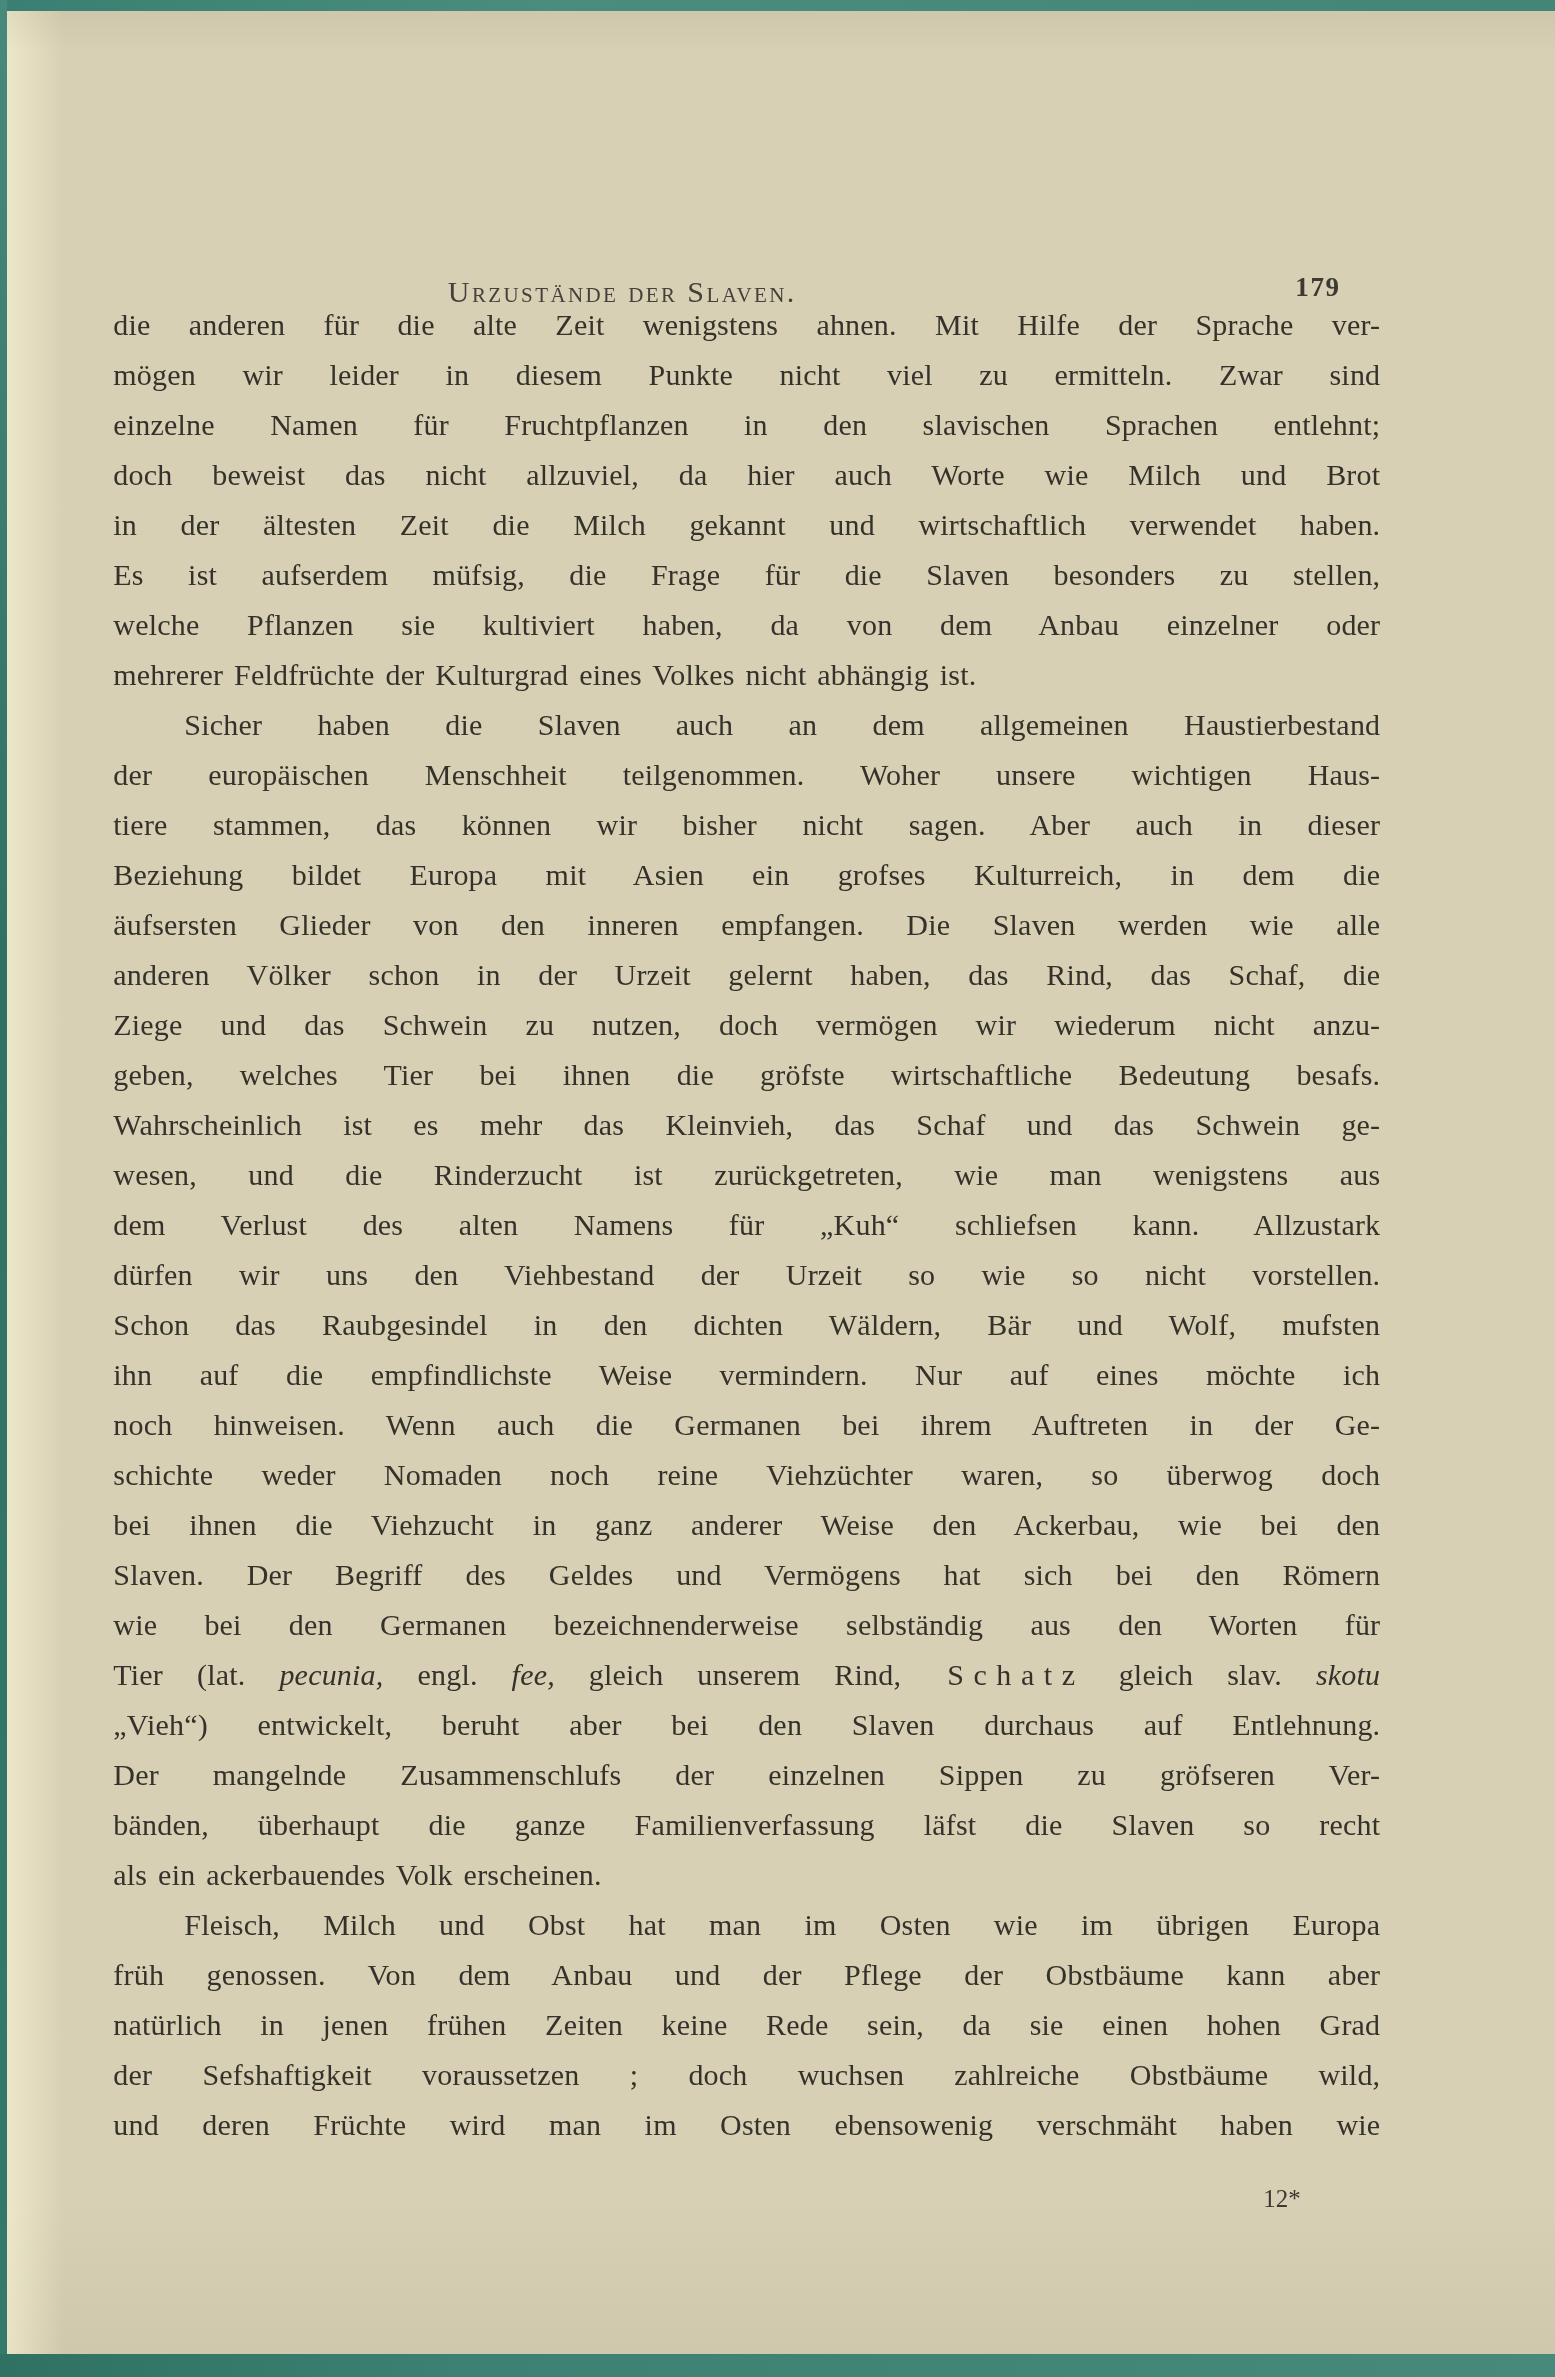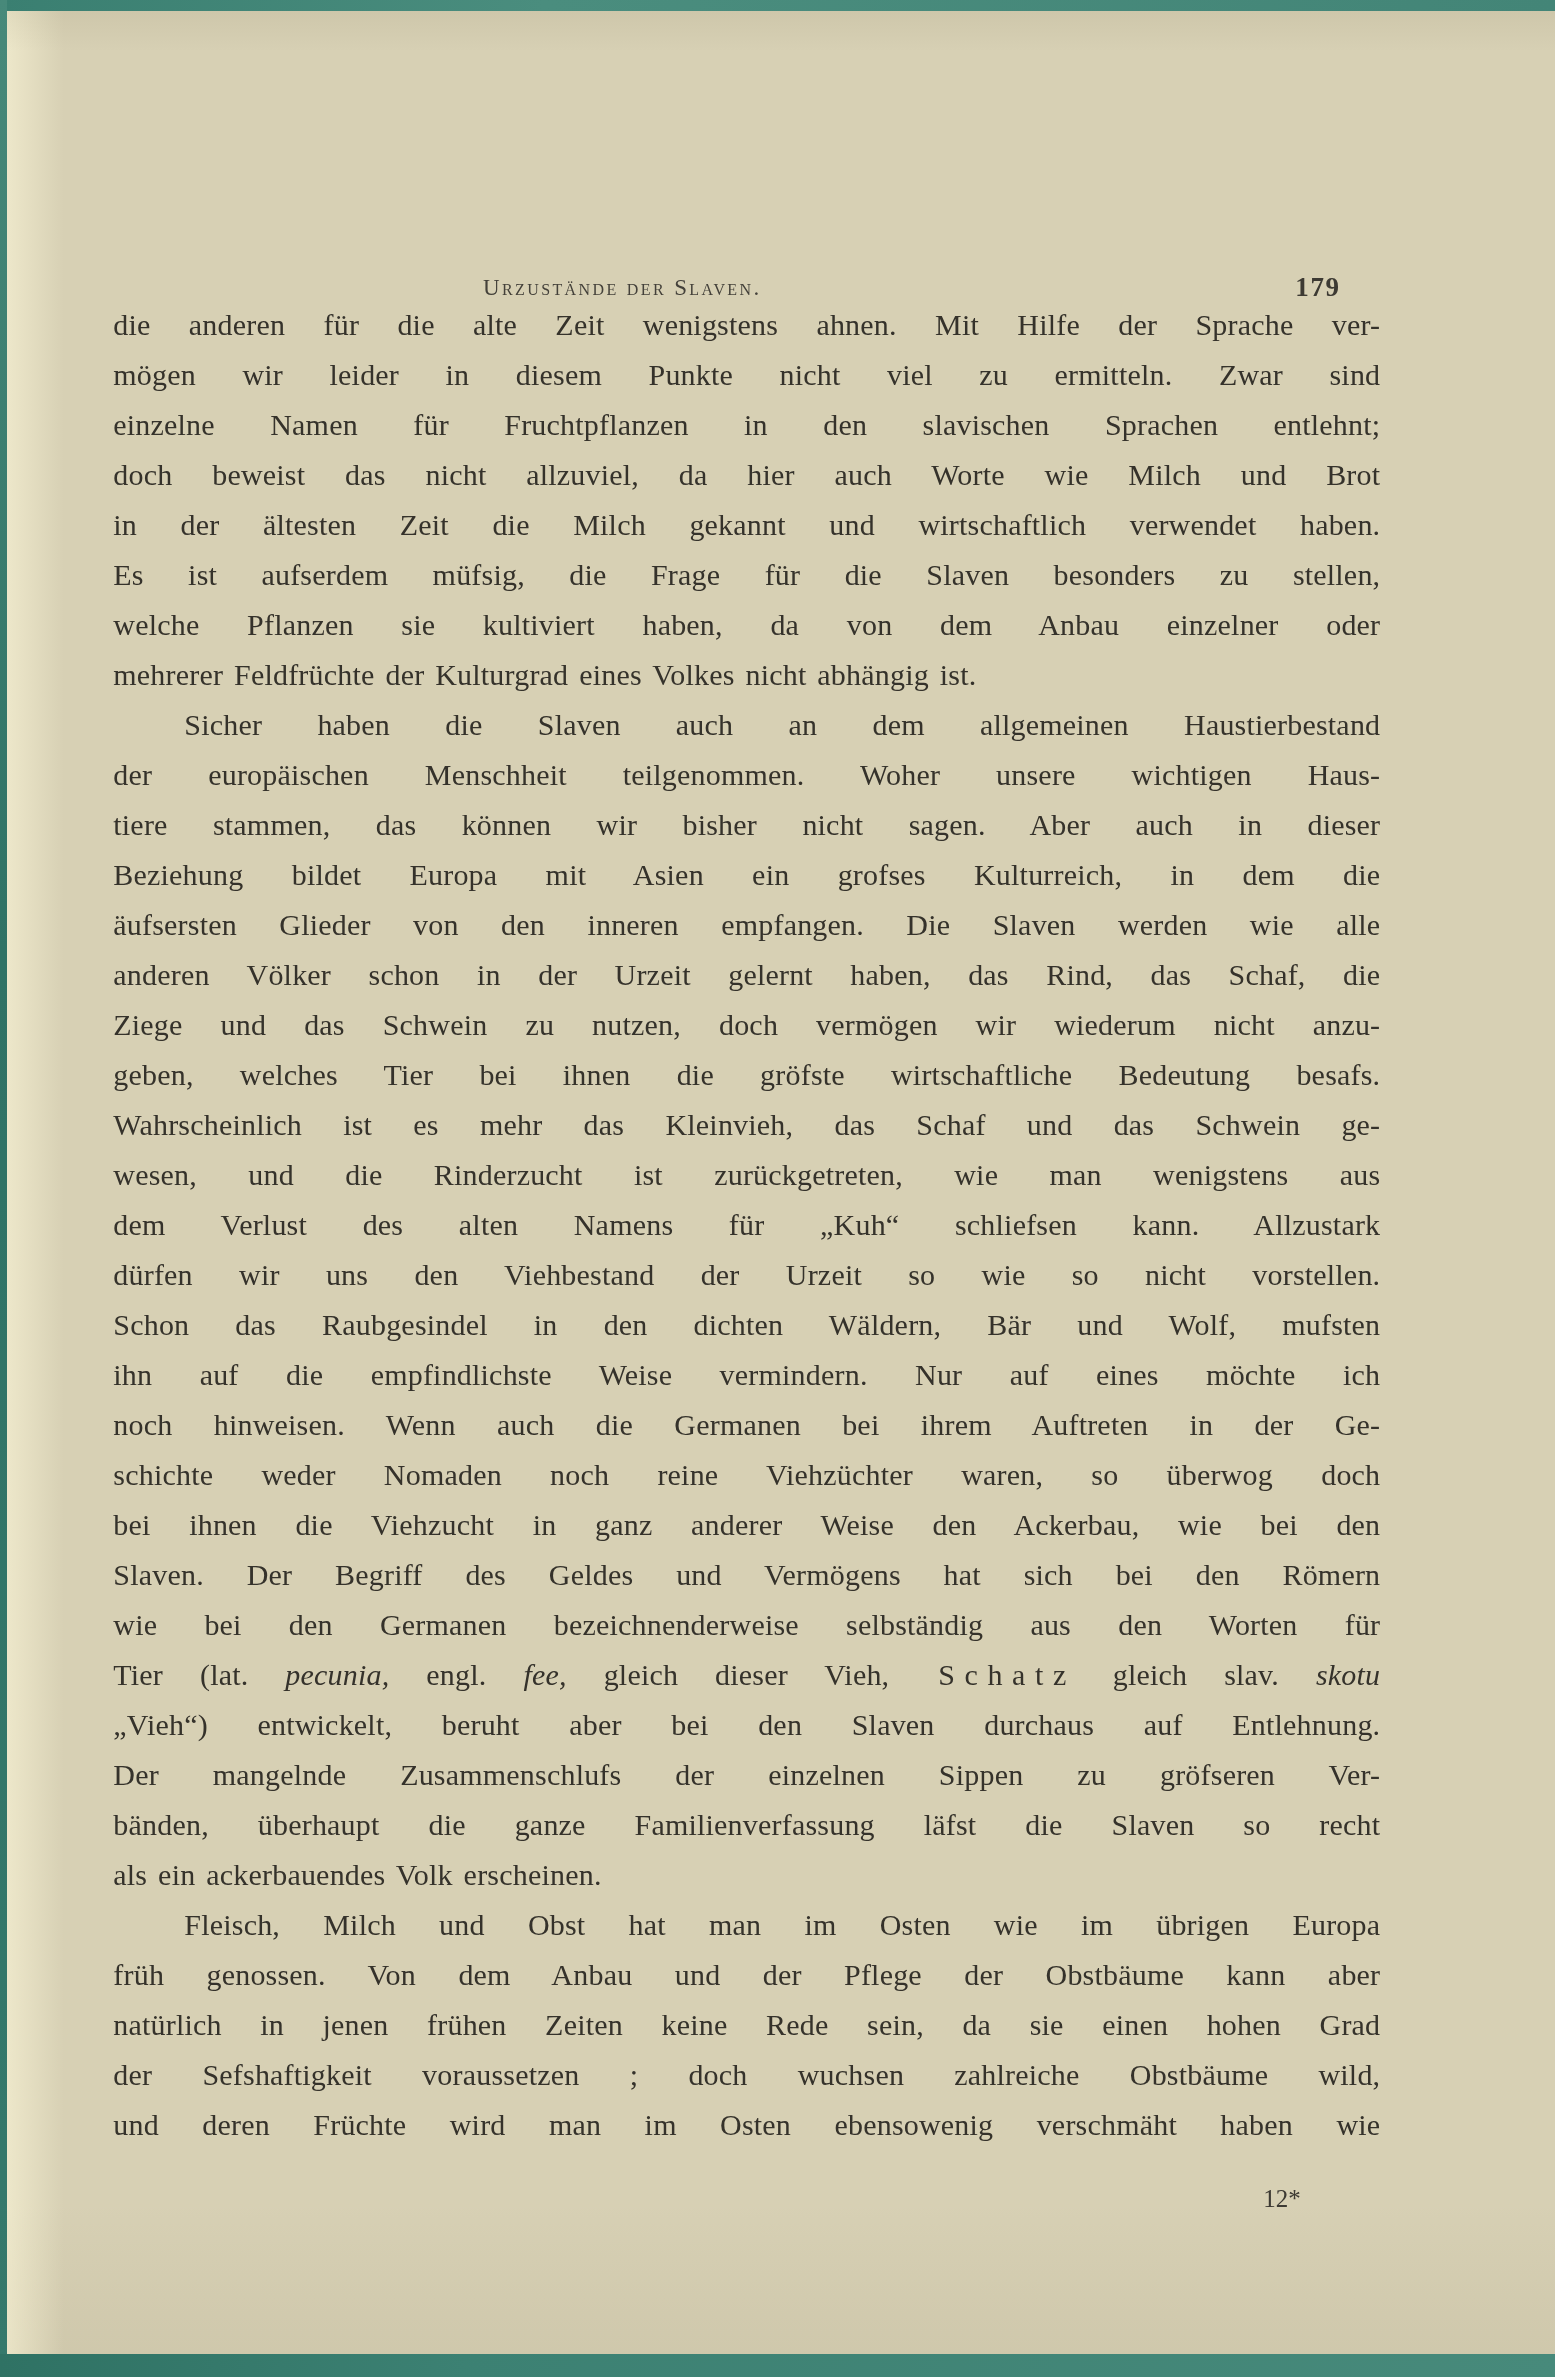--- a/index.html
+++ b/index.html
@@ -44,21 +44,21 @@
       linear-gradient(180deg, rgba(60,50,20,0) 2190px, rgba(60,50,20,0.05) 100%),
       #d7d0b4;
     color: #343129;
   }
   .running-title {
     position: absolute;
     left: 615px;
     top: 264px;
     transform: translateX(-50%);
     font-variant: small-caps;
-    font-size: 23px;
+    font-size: 30px;
     letter-spacing: 2.4px;
     color: #44413a;
     white-space: nowrap;
   }
   .page-number {
     position: absolute;
     left: 1288px;
     top: 261px;
     font-size: 27px;
     letter-spacing: 1.6px;
@@ -134,21 +134,21 @@
       <div class="line">wesen, und die Rinderzucht ist zurückgetreten, wie man wenigstens aus</div>
       <div class="line">dem Verlust des alten Namens für „Kuh“ schliefsen kann.  Allzustark</div>
       <div class="line">dürfen wir uns den Viehbestand der Urzeit so wie so nicht vorstellen.</div>
       <div class="line">Schon das Raubgesindel in den dichten Wäldern, Bär und Wolf, mufsten</div>
       <div class="line">ihn auf die empfindlichste Weise vermindern.  Nur auf eines möchte ich</div>
       <div class="line">noch hinweisen.  Wenn auch die Germanen bei ihrem Auftreten in der Ge-</div>
       <div class="line">schichte weder Nomaden noch reine Viehzüchter waren, so überwog doch</div>
       <div class="line">bei ihnen die Viehzucht in ganz anderer Weise den Ackerbau, wie bei den</div>
       <div class="line">Slaven.  Der Begriff des Geldes und Vermögens hat sich bei den Römern</div>
       <div class="line">wie bei den Germanen bezeichnenderweise selbständig aus den Worten für</div>
-      <div class="line"><span>Tier (lat. </span><span class="italic">pecunia,</span><span> engl. </span><span class="italic">fee,</span><span> gleich dieser Vieh, </span><span class="spaced">Schatz</span><span> gleich slav. </span><span class="italic">skotu</span></div>
+      <div class="line"><span>Tier (lat. </span><span class="italic">pecunia,</span><span> engl. </span><span class="italic">fee,</span><span> gleich unserem Rind, </span><span class="spaced">Schatz</span><span> gleich slav. </span><span class="italic">skotu</span></div>
       <div class="line">„Vieh“) entwickelt, beruht aber bei den Slaven durchaus auf Entlehnung.</div>
       <div class="line">Der mangelnde Zusammenschlufs der einzelnen Sippen zu gröfseren Ver-</div>
       <div class="line">bänden, überhaupt die ganze Familienverfassung läfst die Slaven so recht</div>
       <div class="line last">als ein ackerbauendes Volk erscheinen.</div>
       <div class="line indent">Fleisch, Milch und Obst hat man im Osten wie im übrigen Europa</div>
       <div class="line">früh genossen.  Von dem Anbau und der Pflege der Obstbäume kann aber</div>
       <div class="line">natürlich in jenen frühen Zeiten keine Rede sein, da sie einen hohen Grad</div>
       <div class="line">der Sefshaftigkeit voraussetzen ;  doch wuchsen zahlreiche Obstbäume wild,</div>
       <div class="line">und deren Früchte wird man im Osten ebensowenig verschmäht haben wie</div>
     </div>

